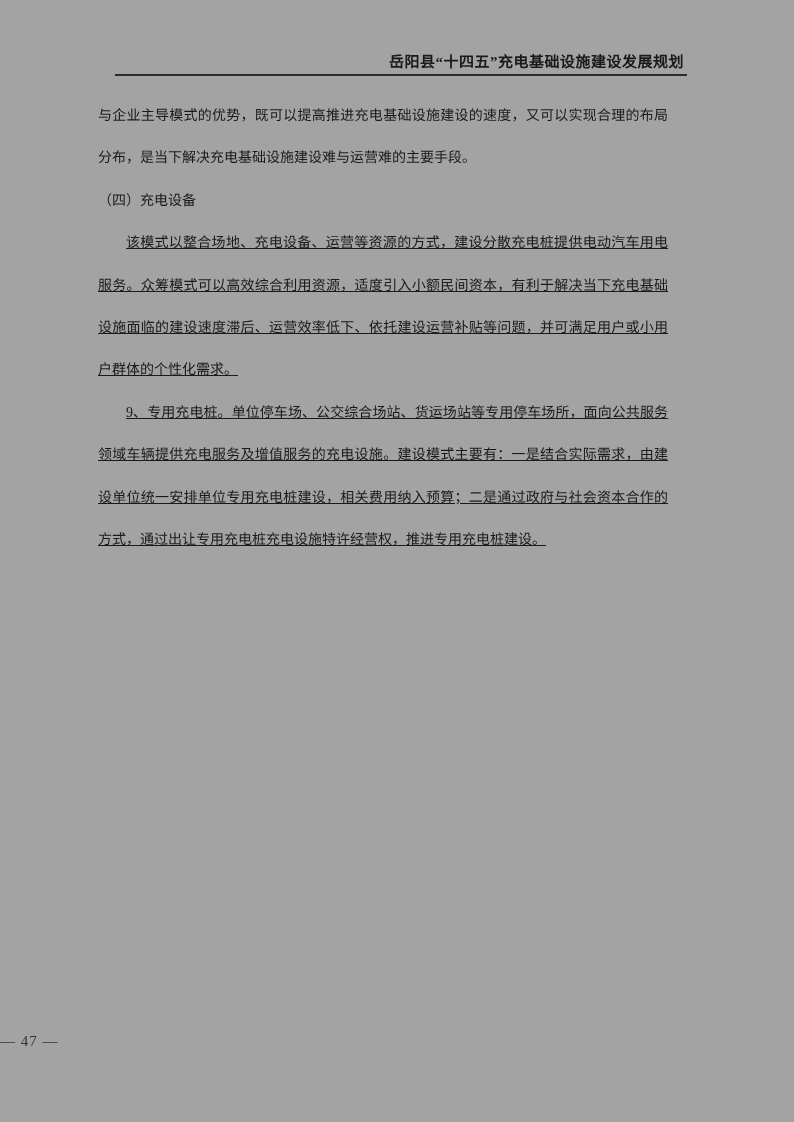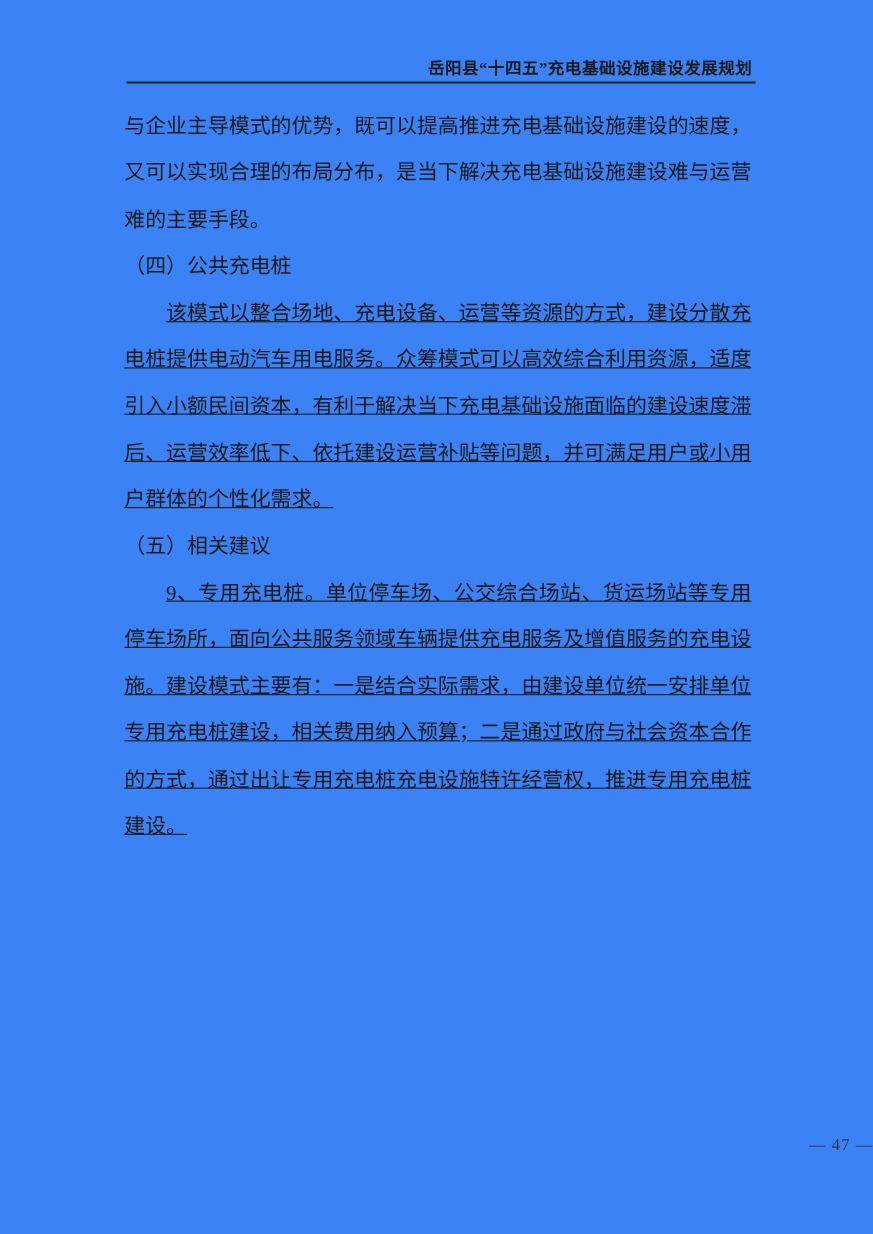--- a/index.html
+++ b/index.html
@@ -5,21 +5,21 @@
   html, body {
     margin: 0;
     padding: 0;
     background: #ffffff;
   }
   .page {
     position: relative;
     width: 794px;
     height: 1122px;
     margin: 0 auto;
-    background: #3b82f6;
+    background: #a3a3a3;
     color: #1a1a1a;
     font-family: "Liberation Serif", "DejaVu Serif", serif;
     overflow: hidden;
   }
   
   .header-title {
     position: absolute;
     top: 50px;
     right: 110px;
     font-size: 15px;
@@ -32,60 +32,59 @@
     top: 74px;
     left: 115px;
     width: 572px;
     height: 2px;
     background: #2b2b2b;
   }
   
   .doc-body {
     position: absolute;
     top: 95px;
-    left: 113px;
+    left: 98px;
     width: 570px;
-    font-size: 19px;
+    font-size: 14px;
     line-height: 42.4px;
     text-align: justify;
     text-justify: inter-character;
   }
   .para {
     margin: 0;
     padding: 0;
   }
   .para.indent {
     text-indent: 2em;
     text-decoration: underline;
   }
   
   .footer {
     position: absolute;
     top: 1033px;
     left: 0;
     width: 100%;
-    text-align: right;
+    text-align: left;
     font-size: 15px;
     letter-spacing: 1px;
     color: #333333;
   }
 </style>
 </head>
 <body>
 
 <div class="page">
 
   <div class="header-title">岳阳县“十四五”充电基础设施建设发展规划</div>
   <div class="header-rule"></div>
 
   <div class="doc-body">
     <p class="para">与企业主导模式的优势，既可以提高推进充电基础设施建设的速度，又可以实现合理的布局分布，是当下解决充电基础设施建设难与运营难的主要手段。</p>
-    <p class="para heading">（四）公共充电桩</p>
+    <p class="para heading">（四）充电设备</p>
     <p class="para indent">该模式以整合场地、充电设备、运营等资源的方式，建设分散充电桩提供电动汽车用电服务。众筹模式可以高效综合利用资源，适度引入小额民间资本，有利于解决当下充电基础设施面临的建设速度滞后、运营效率低下、依托建设运营补贴等问题，并可满足用户或小用户群体的个性化需求。</p>
-    <p class="para heading">（五）相关建议</p>
     <p class="para indent">9、专用充电桩。单位停车场、公交综合场站、货运场站等专用停车场所，面向公共服务领域车辆提供充电服务及增值服务的充电设施。建设模式主要有：一是结合实际需求，由建设单位统一安排单位专用充电桩建设，相关费用纳入预算；二是通过政府与社会资本合作的方式，通过出让专用充电桩充电设施特许经营权，推进专用充电桩建设。</p>
   </div>
 
   <div class="footer">
     <span>— 47 —</span>
   </div>
 
 </div>
 
 </body></html>

